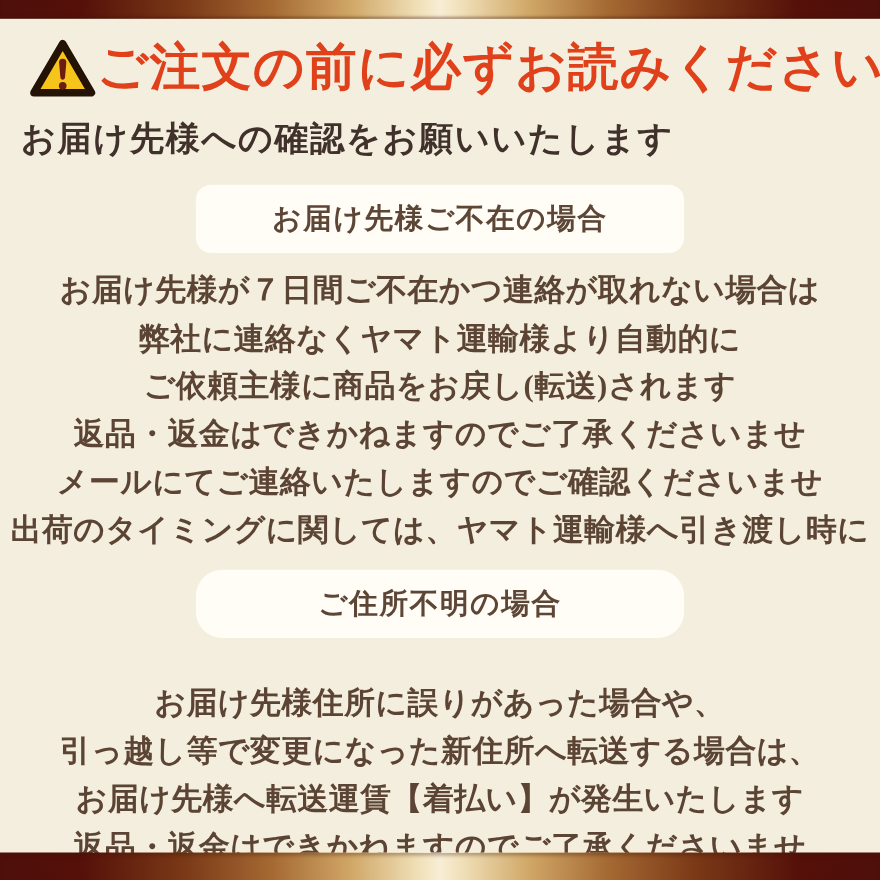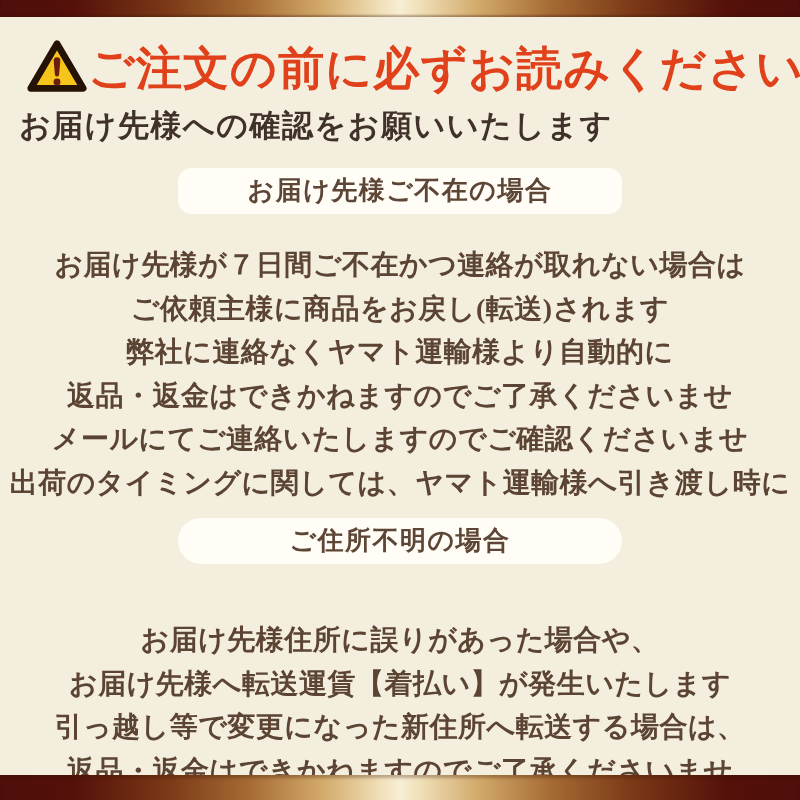--- a/index.html
+++ b/index.html
@@ -18,37 +18,37 @@
       #d1a868 40%, #f2e3bd 48%,
       #f8eed6 50%, #f2e3bd 52%,
       #d1a868 60%, #a56a33 69%,
       #7b3917 79%, #541009 91%, #4f0f0b 100%);
   }
   .metal-bar.top { top: 0; height: 17px; box-shadow: inset 0 -2px 2px rgba(60,20,5,0.35); }
   .metal-bar.bottom { bottom: 0; height: 25px; box-shadow: inset 0 3px 3px rgba(60,20,5,0.30); }
 
   .title-row {
     position: absolute; top: 34px; left: 26px; right: 26px; height: 66px;
-    display: flex; align-items: center; justify-content: space-between;
+    display: flex; align-items: flex-start; justify-content: space-between;
   }
   .page-title {
     font-size: 46px; font-weight: 700; color: #e0411a;
     letter-spacing: 1px; white-space: nowrap; line-height: 1;
     padding-top: 4px;
   }
   .warn-icon { width: 62px; height: 58px; flex: 0 0 auto; }
 
   .subtitle {
     position: absolute; top: 104px; left: 0; width: 632px;
     text-align: center; font-size: 31px; font-weight: 700;
     color: #40312a; letter-spacing: 1.5px; line-height: 44px;
   }
 
   .card {
-    position: absolute; left: 178px; width: 444px; height: 46px;
+    position: absolute; left: 178px; width: 444px; height: 62px;
     background: #fffdf6; border-radius: 14px;
     display: flex; align-items: center; justify-content: center;
   }
   .card.first  { top: 168px; }
   .card.second { top: 518px; border-radius: 24px; }
   .card-heading {
     font-size: 26px; font-weight: 700; color: #5d4636;
     letter-spacing: 1.5px; line-height: 1;
   }
 
@@ -77,31 +77,31 @@
 </div>
 
 <div class="subtitle">お届け先様への確認をお願いいたします</div>
 
 <div class="card first">
   <div class="card-heading">お届け先様ご不在の場合</div>
 </div>
 
 <div class="body-block first">
   <p>お届け先様が７日間ご不在かつ連絡が取れない場合は</p>
+  <p>弊社に連絡なくヤマト運輸様より自動的に</p>
   <p>ご依頼主様に商品をお戻し(転送)されます</p>
-  <p>弊社に連絡なくヤマト運輸様より自動的に</p>
   <p>返品・返金はできかねますのでご了承くださいませ</p>
   <p>メールにてご連絡いたしますのでご確認くださいませ</p>
   <p>出荷のタイミングに関しては、ヤマト運輸様へ引き渡し時に</p>
 </div>
 
 <div class="card second">
   <div class="card-heading">ご住所不明の場合</div>
 </div>
 
 <div class="body-block second">
   <p>お届け先様住所に誤りがあった場合や、</p>
+  <p>引っ越し等で変更になった新住所へ転送する場合は、</p>
   <p>お届け先様へ転送運賃【着払い】が発生いたします</p>
-  <p>引っ越し等で変更になった新住所へ転送する場合は、</p>
   <p>返品・返金はできかねますのでご了承くださいませ</p>
 </div>
 
 <div class="metal-bar bottom"></div>
 
 </body></html>

